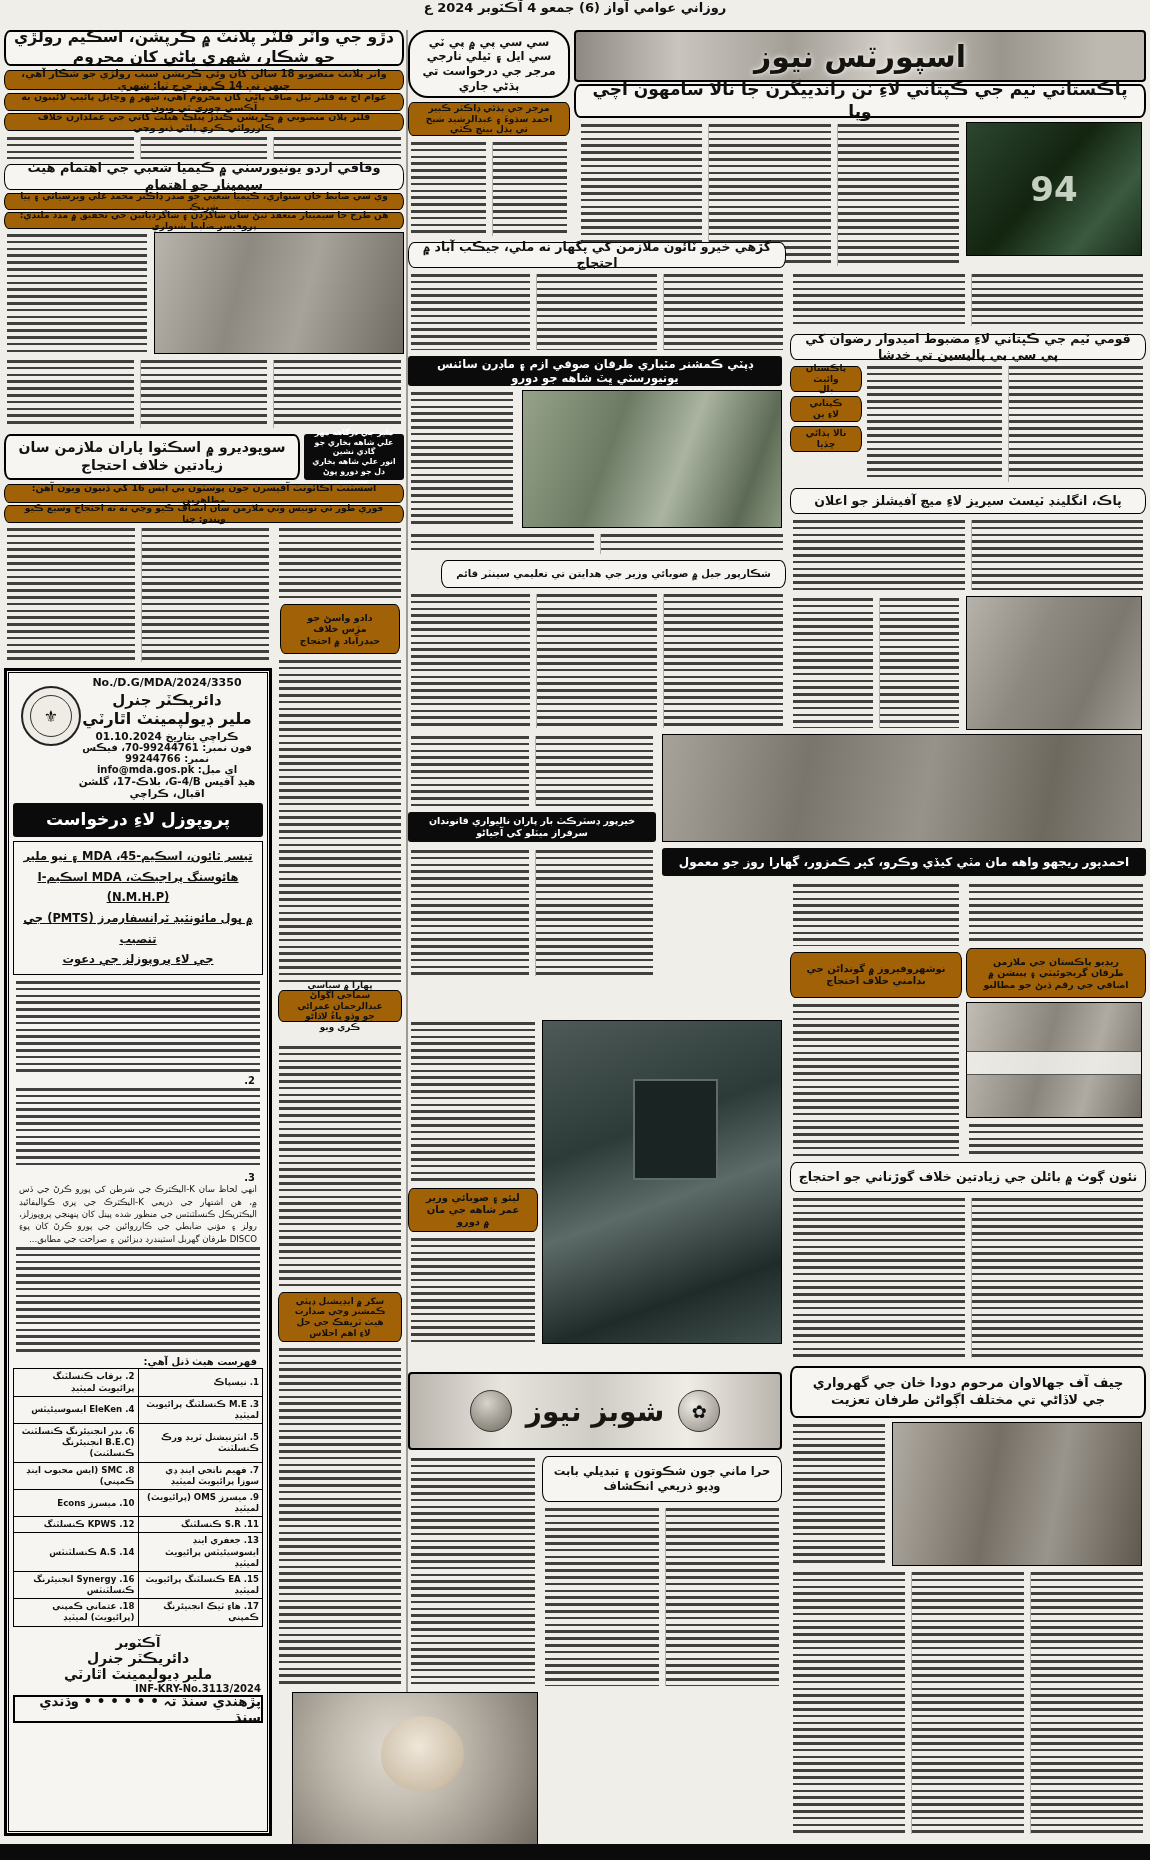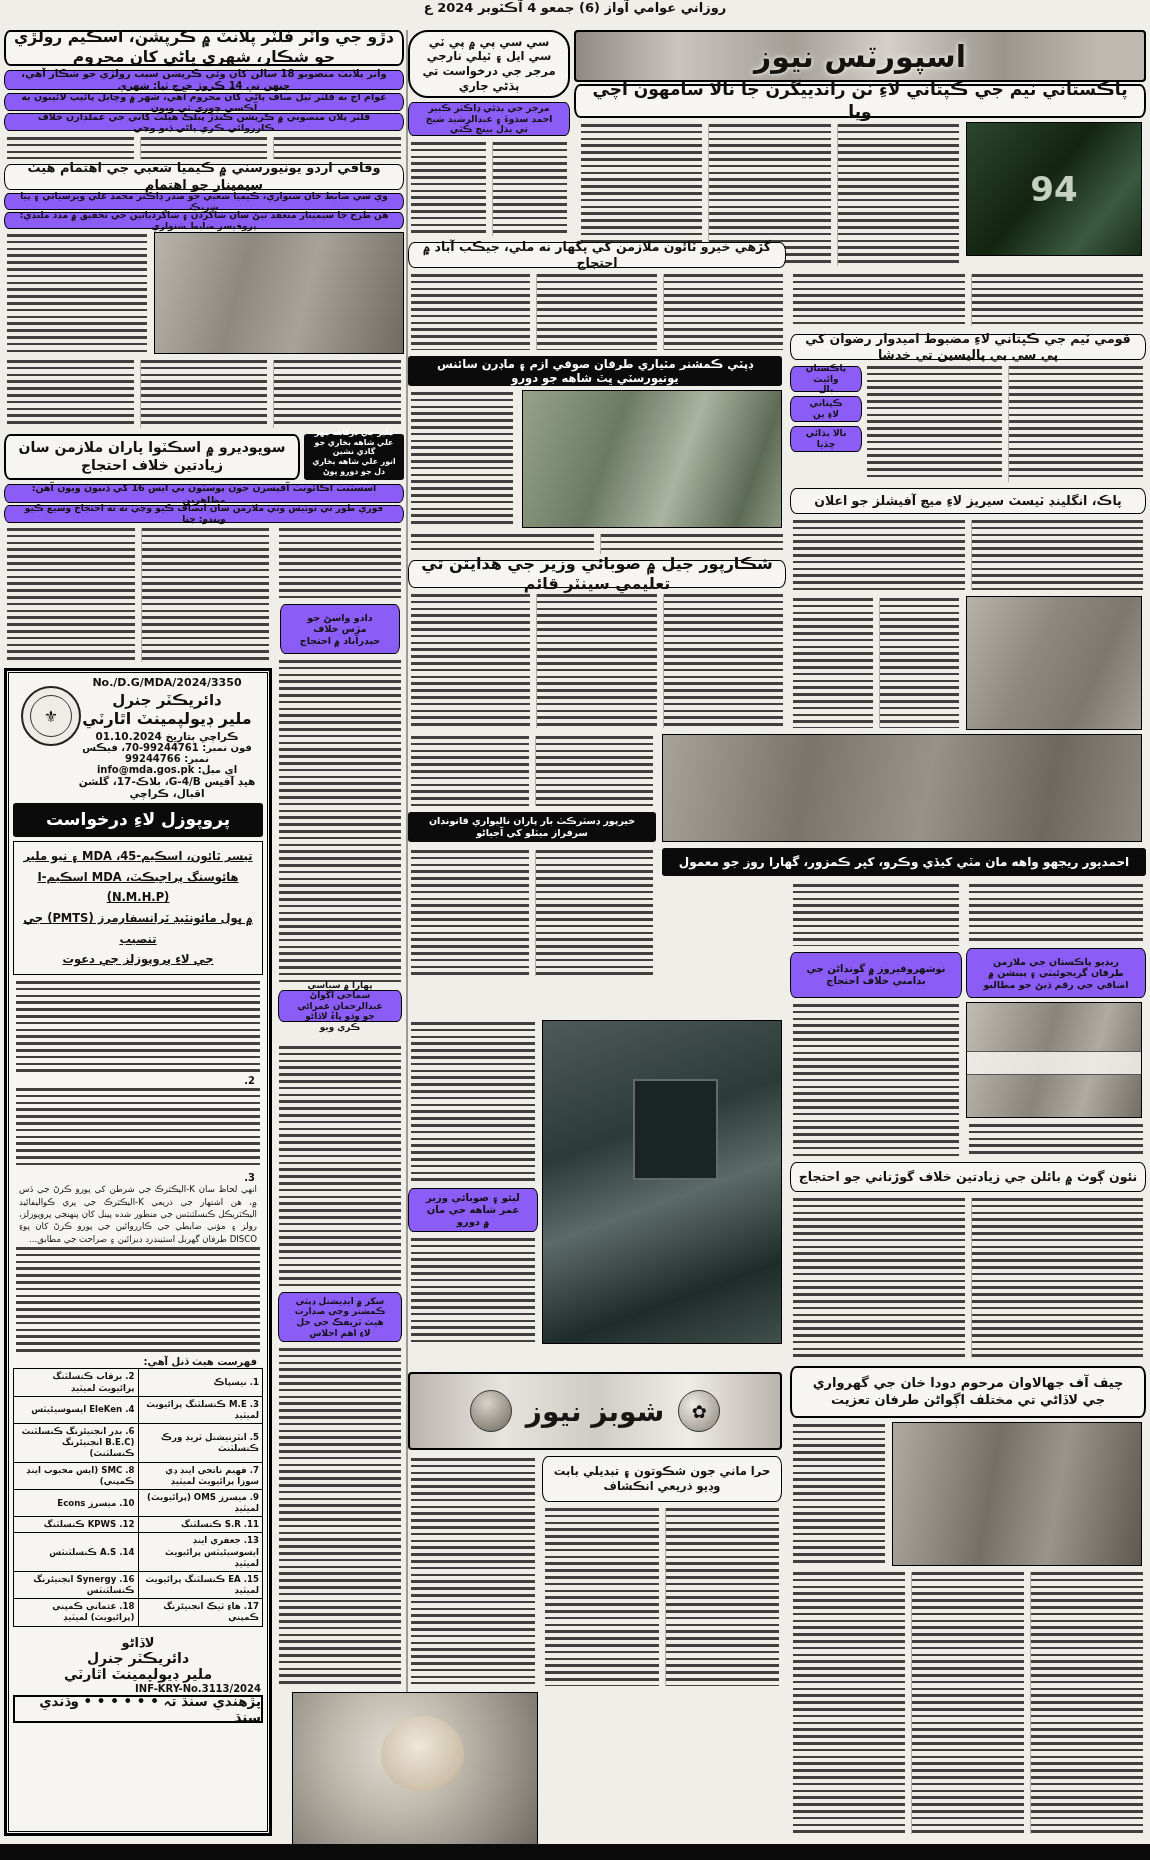--- a/index.html
+++ b/index.html
@@ -3,21 +3,21 @@
 <meta charset="utf-8">
 <style>
   html,body{margin:0;padding:0;background:#d8d6d0;}
   #paper{position:relative;width:1150px;height:1860px;margin:0 auto;background:#f0eee9;
          font-family:"DejaVu Sans",sans-serif;color:#111;overflow:hidden;}
   .abs{position:absolute;box-sizing:border-box;}
   
   .hbox{border:2px solid #000;background:#f7f5f1;font-weight:bold;text-align:center;
         display:flex;align-items:center;justify-content:center;line-height:1.28;padding:2px 6px;border-radius:6px/10px;}
   .hbox1{border-width:1.5px;}
-  .sbar{border:1px solid #000;background:#8b5cf6;font-weight:bold;text-align:center;
+  .sbar{border:1px solid #000;background:#a16207;font-weight:bold;text-align:center;
         display:flex;align-items:center;justify-content:center;line-height:1.2;padding:1px 14px;border-radius:5px/9px;}
   .bbar{background:#0b0b0b;color:#fff;font-weight:bold;text-align:center;
         display:flex;align-items:center;justify-content:center;line-height:1.25;padding:2px 6px;border-radius:3px;}
   .stack{display:flex;flex-direction:column;justify-content:center;}
   
   .gwrap{display:flex;}
   .gc{flex:1;margin:2px 3px;background:repeating-linear-gradient(to bottom,rgba(25,25,25,.82) 0 2.6px,rgba(0,0,0,0) 2.6px 6.8px);
       border-left:1px solid #b3b0aa;}
   .gc:last-child{border-left:none;}
   
@@ -121,21 +121,21 @@
        background:linear-gradient(110deg,#96a389 0%,#6c7a64 35%,#aab4a0 60%,#5d6a55 85%,#8b9780 100%);"></div>
   <div class="abs gwrap" style="right:634px;top:390px;width:108px;height:138px;">
     <div class="gc"></div>
   </div>
 
   <div class="abs gwrap" style="right:364px;top:532px;width:378px;height:24px;">
     <div class="gc"></div>
       <div class="gc"></div>
   </div>
 
-  <div class="abs hbox hbox1" style="right:364px;top:560px;width:378px;height:28px;font-size:16px;">شڪارپور جيل ۾ صوبائي وزير جي هدايتن تي تعليمي سينٽر قائم</div>
+  <div class="abs hbox hbox1" style="right:364px;top:560px;width:345px;height:28px;font-size:10px;">شڪارپور جيل ۾ صوبائي وزير جي هدايتن تي تعليمي سينٽر قائم</div>
 
   <div class="abs gwrap" style="right:364px;top:592px;width:378px;height:138px;">
     <div class="gc"></div>
       <div class="gc"></div>
       <div class="gc"></div>
   </div>
 
   <div class="abs gwrap" style="right:494px;top:734px;width:248px;height:74px;">
     <div class="gc"></div>
       <div class="gc"></div>
@@ -356,21 +356,21 @@
             <td>15. EA ڪنسلٽنگ پرائيويٽ لميٽيڊ</td>
             <td>16. Synergy انجنيئرنگ ڪنسلٽنٽس</td>
           </tr>
       <tr>
             <td>17. هاءِ ٽيڪ انجنيئرنگ ڪمپني</td>
             <td>18. عثماني ڪمپني (پرائيويٽ) لميٽيڊ</td>
           </tr>
     </tbody>
       </table>
 
-    <div class="nline" style="font-size:13px;margin-top:8px;">لاڏاڻو</div>
+    <div class="nline" style="font-size:13px;margin-top:8px;">آڪٽوبر</div>
     <div class="nline" style="font-size:14px;">دائريڪٽر جنرل</div>
     <div class="nline" style="font-size:14px;">ملير ڊيولپمينٽ اٿارٽي</div>
     <div class="ltr" style="font-size:10px;font-weight:bold;text-align:right;padding:1px 2px;">INF-KRY-No.3113/2024</div>
 
     <div style="border:2px solid #000;height:24px;display:flex;align-items:center;justify-content:center;
          font-weight:bold;font-size:13.5px;">پڙهندي سنڌ تہ • • • • • • وڌندي سنڌ</div>
   </div>
 
   <div class="abs" style="left:0;top:1844px;width:1150px;height:16px;background:#0b0b0b;"></div>
 

